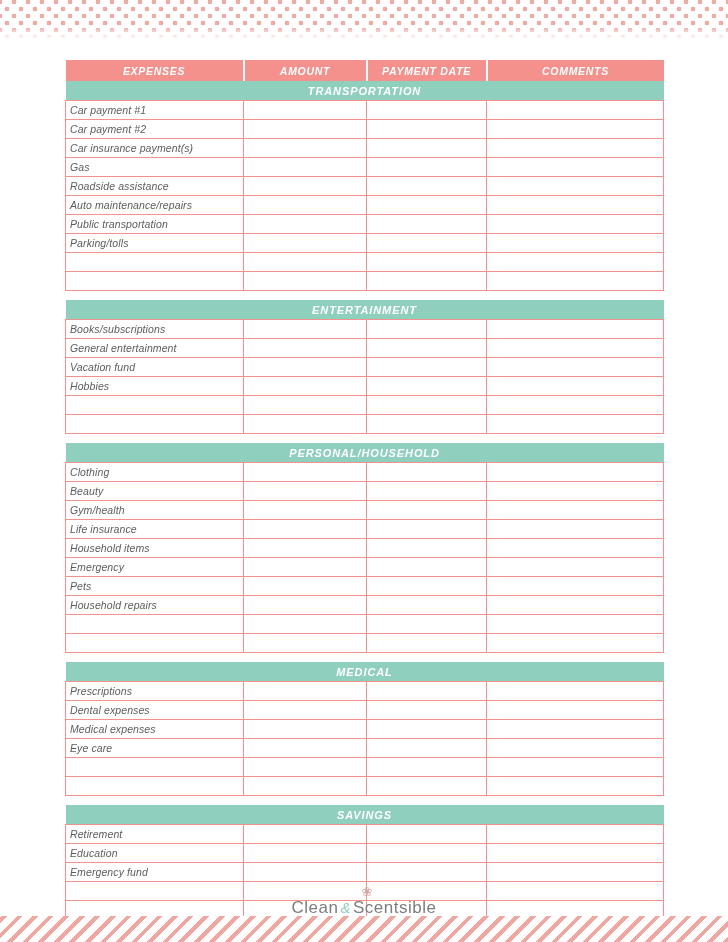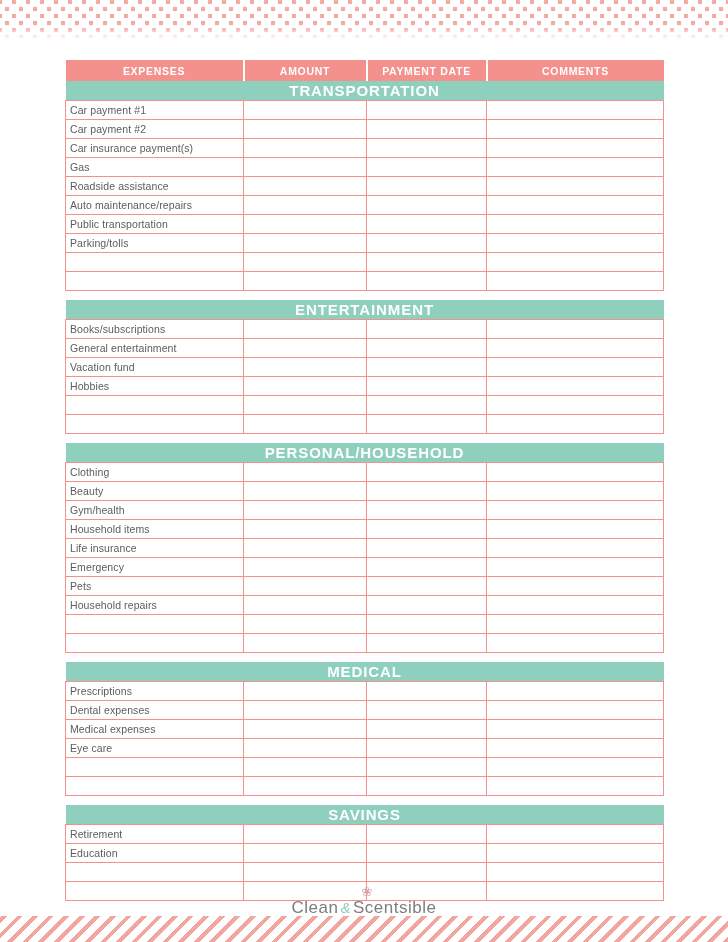--- a/index.html
+++ b/index.html
@@ -54,20 +54,21 @@
     position: absolute;
     left: 65px;
     top: 60px;
     width: 598px;
   }
 
   table.budget {
     width: 598px;
     border-collapse: collapse;
     table-layout: fixed;
+    font-style: italic;
   }
 
   col.c-exp   { width: 178px; }
   col.c-amt   { width: 123px; }
   col.c-date  { width: 120px; }
   col.c-comm  { width: 177px; }
 
   thead th {
     background: #f4918c;
     color: #ffffff;
@@ -78,21 +79,21 @@
     text-align: center;
     vertical-align: middle;
     border-right: 2px solid #ffffff;
     padding: 0;
   }
   thead th:last-child { border-right: none; margin-top: 27px; }
 
   tr.section td {
     background: #8fcfbe;
     color: #ffffff;
-    font-size: 15px;
+    font-size: 11px;
     font-weight: bold;
     letter-spacing: 0.9px;
     text-align: center;
     height: 19px;
     padding: 0;
     border: none;
   }
 
   tr.row td {
     height: 18px;
@@ -299,27 +300,27 @@
           <td class="blank"></td>
           <td class="blank"></td>
         </tr>
         <tr class="row">
           <td class="label">Gym/health</td>
           <td class="blank"></td>
           <td class="blank"></td>
           <td class="blank"></td>
         </tr>
         <tr class="row">
+          <td class="label">Life insurance</td>
+          <td class="blank"></td>
+          <td class="blank"></td>
+          <td class="blank"></td>
+        </tr>
+        <tr class="row">
           <td class="label">Household items</td>
-          <td class="blank"></td>
-          <td class="blank"></td>
-          <td class="blank"></td>
-        </tr>
-        <tr class="row">
-          <td class="label">Life insurance</td>
           <td class="blank"></td>
           <td class="blank"></td>
           <td class="blank"></td>
         </tr>
         <tr class="row">
           <td class="label">Emergency</td>
           <td class="blank"></td>
           <td class="blank"></td>
           <td class="blank"></td>
         </tr>
@@ -396,20 +397,26 @@
           <td colspan="4">SAVINGS</td>
         </tr>
         <tr class="row">
           <td class="label">Retirement</td>
           <td class="blank"></td>
           <td class="blank"></td>
           <td class="blank"></td>
         </tr>
         <tr class="row">
           <td class="label">Education</td>
+          <td class="blank"></td>
+          <td class="blank"></td>
+          <td class="blank"></td>
+        </tr>
+        <tr class="row">
+          <td class="label">Emergency fund</td>
           <td class="blank"></td>
           <td class="blank"></td>
           <td class="blank"></td>
         </tr>
         <tr class="row">
           <td class="label"></td>
           <td class="blank"></td>
           <td class="blank"></td>
           <td class="blank"></td>
         </tr>

